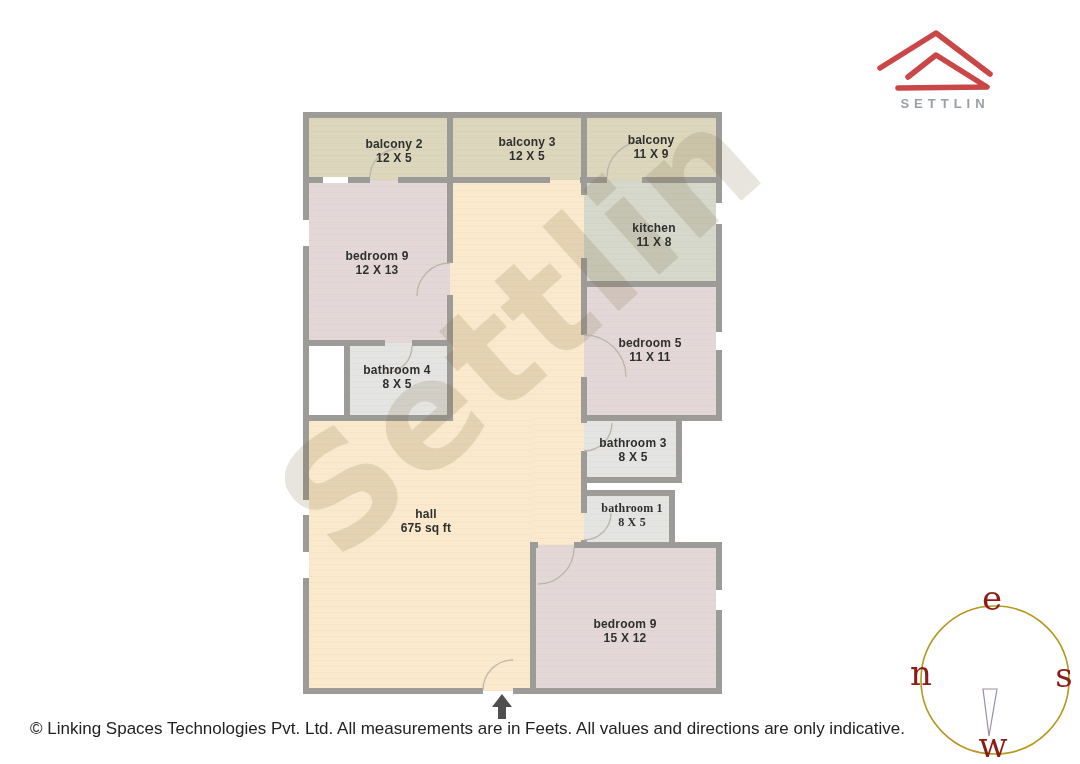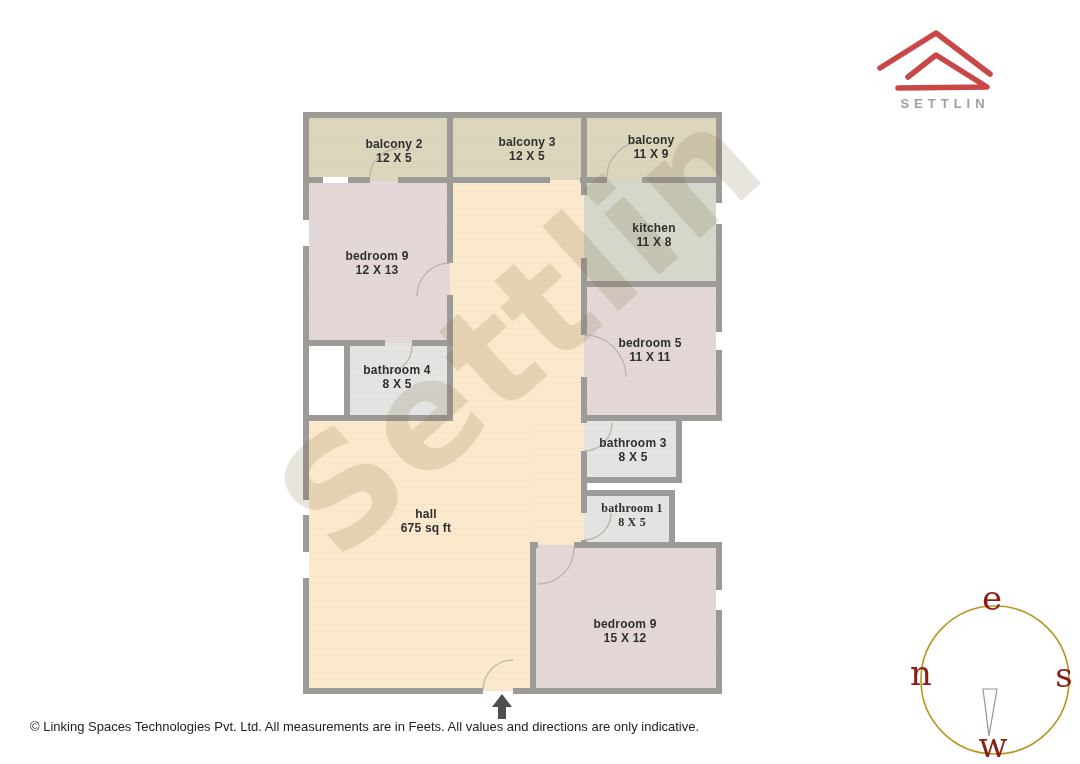--- a/index.html
+++ b/index.html
@@ -27,21 +27,21 @@
        text-align:center;font-size:12px;line-height:14px;font-weight:700;
        color:#2f2f2f;white-space:nowrap;letter-spacing:.2px;}
   .lbl span{display:block;}
   
   #overlay{position:absolute;left:0;top:0;z-index:4;pointer-events:none;}
   
   #logo-text{position:absolute;left:880px;top:96px;width:130px;z-index:6;
        text-align:center;font-size:13px;font-weight:600;letter-spacing:5px;
        color:#9aa0a6;}
   
-  #footer{position:absolute;left:30px;top:719px;z-index:6;font-size:13px;color:#222;}
+  #footer{position:absolute;left:30px;top:719px;z-index:6;font-size:17px;color:#222;}
   
   #compass{position:absolute;left:910px;top:588px;z-index:6;}
   #compass text{font-family:"DejaVu Serif",serif;font-size:34px;fill:#8b1e14;}
 </style>
 </head>
 <body>
 
 <div class="abs" style="left:0;top:0;width:1080px;height:764px;">
 
   <div class="f c-tan" style="left:306px;top:115px;width:144px;height:65px;"></div>

